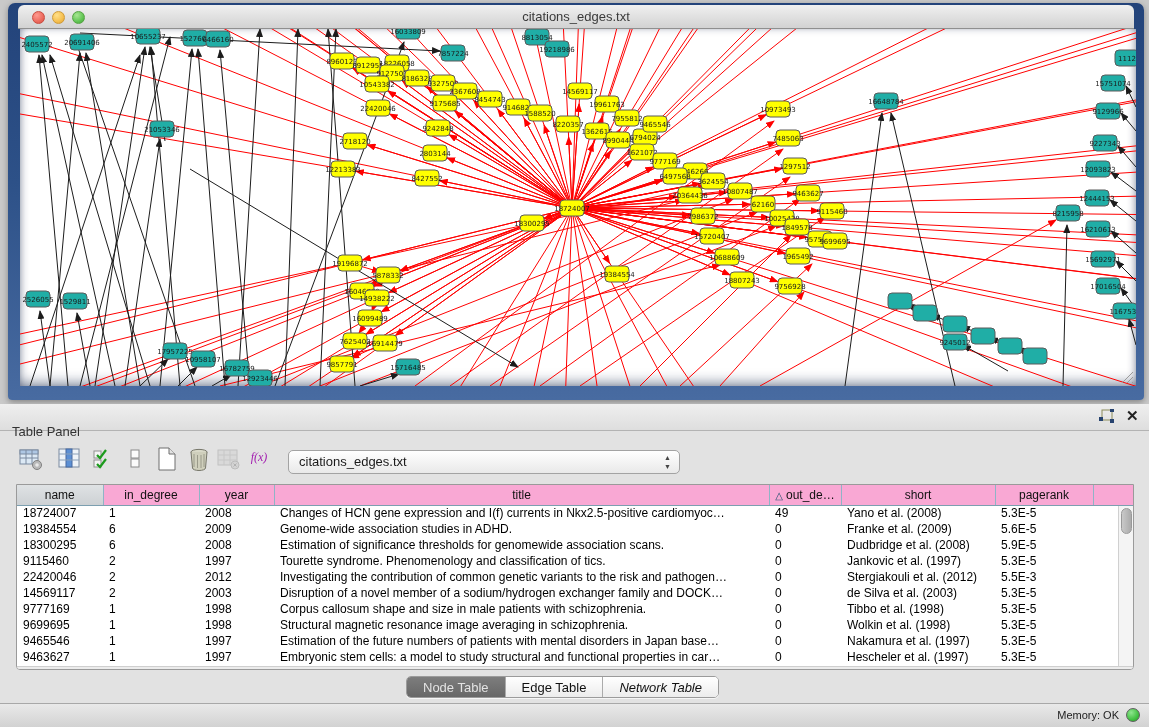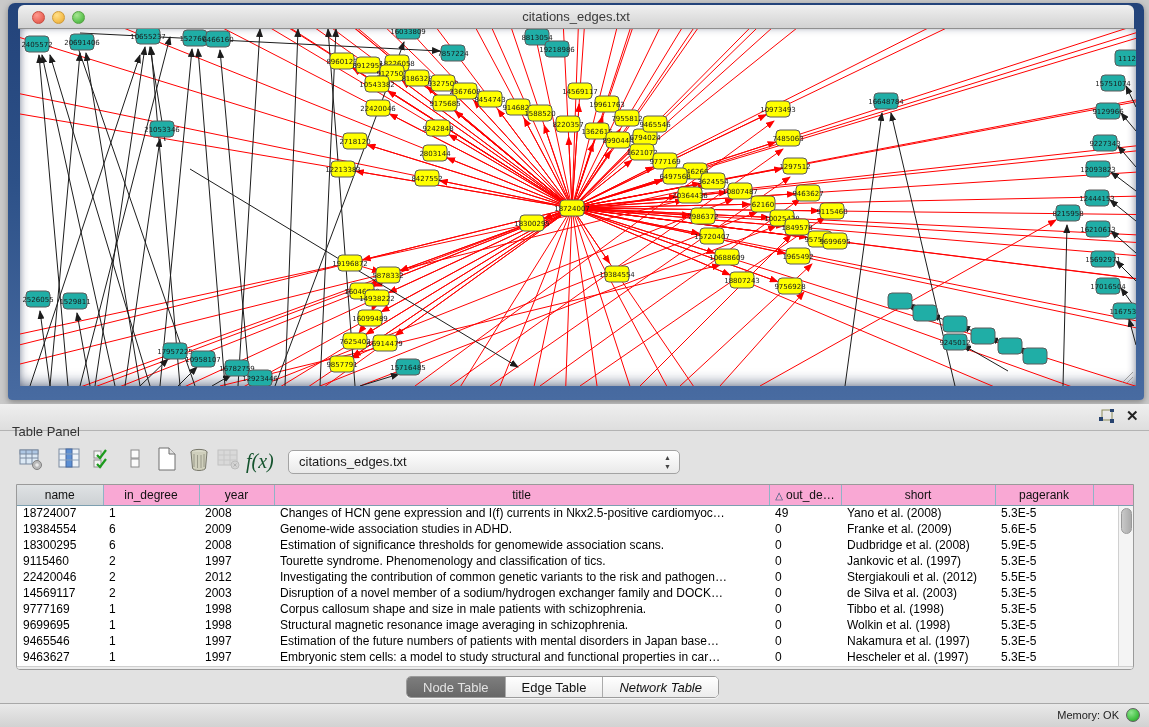--- a/index.html
+++ b/index.html
@@ -720,21 +720,21 @@
     <ellipse cx="13" cy="6" rx="8" ry="2.6" fill="#d9d9c8" stroke="#77776a"></ellipse>
     <path d="M5,6 l1.5,16 a6.5,2.5 0 0 0 13,0 L21,6" fill="#cfcfbc" stroke="#77776a"></path>
     <path d="M8,8 v13 M11.5,9 v13 M15,9 v13 M18,8 v13" stroke="#9a9a8a" fill="none"></path>
   </svg>
   <svg class="abs toolbtn" style="left:216px" width="26" height="26" opacity="0.45">
     <rect x="2" y="4" width="19" height="15" fill="#cfcfcf" stroke="#9a9a9a"></rect>
     <path d="M2,9 h19 M2,14 h19 M8,4 v15 M14,4 v15" stroke="#a8a8a8" fill="none"></path>
     <circle cx="19" cy="19" r="4" fill="#c2c2c2" stroke="#8e8e8e"></circle>
     <path d="M17.5,17.5 l3,3 M20.5,17.5 l-3,3" stroke="#777" fill="none"></path>
   </svg>
-  <div class="abs toolbtn" style="left:246px; top:46px; font-size:20px; font-style:italic; color:#14532d; font-family:'Liberation Serif',serif;">f(x)</div>
+  <div class="abs toolbtn" style="left:246px; top:46px; font-size:12px; font-style:italic; color:#a21caf; font-family:'Liberation Serif',serif;">f(x)</div>
 
   <div id="combo" class="abs">
     <span>citations_edges.txt</span>
     <div id="combo-arrows" class="abs">▲<br>▼</div>
   </div>
 
   <div id="tablebox" class="abs">
     <table id="grid">
       <thead>
           <tr id="thead-row">
@@ -789,21 +789,21 @@
             <td>5.3E-5</td>
             <td></td>
           </tr>
           <tr>
             <td>22420046</td>
             <td>2</td>
             <td>2012</td>
             <td>Investigating the contribution of common genetic variants to the risk and pathogen…</td>
             <td>0</td>
             <td>Stergiakouli et al. (2012)</td>
-            <td>5.5E-5</td>
+            <td>5.5E-3</td>
             <td></td>
           </tr>
           <tr>
             <td>14569117</td>
             <td>2</td>
             <td>2003</td>
             <td>Disruption of a novel member of a sodium/hydrogen exchanger family and DOCK…</td>
             <td>0</td>
             <td>de Silva et al. (2003)</td>
             <td>5.3E-5</td>

